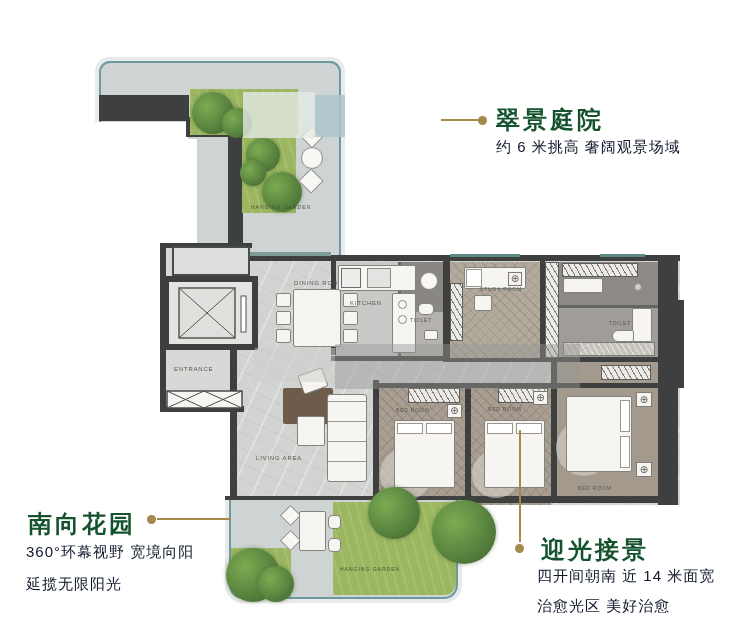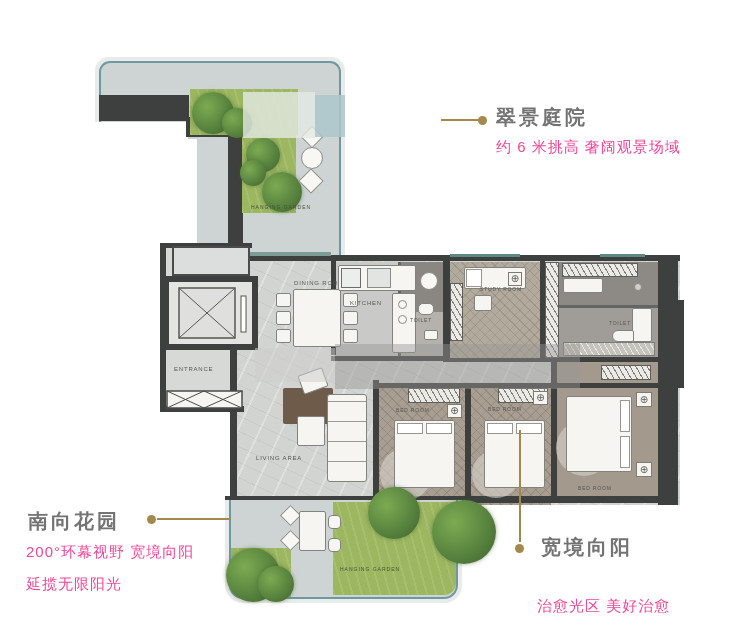--- a/index.html
+++ b/index.html
@@ -22,22 +22,22 @@
   .diamond{position:absolute;background:#f8f7f4;border:1px solid #8a8c88;transform:rotate(45deg);box-sizing:border-box;}
   .circlefurn{position:absolute;background:#f8f7f4;border:1px solid #8a8c88;border-radius:50%;box-sizing:border-box;}
   .rug{position:absolute;border-radius:50%;background:rgba(214,210,203,.62);}
   .vent{position:absolute;background:#f5f4f1;border:1px solid #7e7a73;box-sizing:border-box;display:flex;align-items:center;justify-content:center;font-size:10px;line-height:1;color:#5a5c58;}
   .room-label{position:absolute;font-size:6px;letter-spacing:.8px;color:#565852;white-space:nowrap;text-align:center;}
   .garden-label{position:absolute;font-size:5px;letter-spacing:1px;color:#45523e;white-space:nowrap;}
   
   .frame-outer{position:absolute;background:#e9ebea;}
   .frame-inner{position:absolute;background:#ced4d3;box-sizing:border-box;border:2px solid #6e99a1;}
   
-  .co-title{position:absolute;font-size:20px;font-weight:bold;color:#737373;letter-spacing:3px;white-space:nowrap;}
-  .co-body{position:absolute;font-size:15px;color:#ec4899;letter-spacing:1px;white-space:nowrap;}
+  .co-title{position:absolute;font-size:24px;font-weight:bold;color:#14532d;letter-spacing:3px;white-space:nowrap;}
+  .co-body{position:absolute;font-size:15px;color:#0f172a;letter-spacing:1px;white-space:nowrap;}
   .co-line{position:absolute;background:#a5894b;}
   .co-dot{position:absolute;width:9px;height:9px;border-radius:50%;background:#a5894b;}
   
   .wm{position:absolute;background:rgba(210,213,209,.55);
       background-image:repeating-linear-gradient(0deg,rgba(255,255,255,.25) 0 15px,rgba(120,122,118,.25) 15px 30px),repeating-linear-gradient(90deg,rgba(255,255,255,.2) 0 22px,rgba(120,122,118,.2) 22px 44px);}
   .sofa-cushions{background-image:repeating-linear-gradient(0deg,transparent 0 19px,rgba(130,130,125,.8) 19px 20px);}
   .pillow{position:absolute;background:#fff;border:1px solid #9a968e;box-sizing:border-box;}
 </style>
 </head>
 <body>
@@ -210,21 +210,22 @@
   <div class="wm" style="left:335px;top:344px;width:245px;height:45px;background:rgba(150,151,148,.45);"></div>
 
   <div class="co-line" style="left:441px;top:119px;width:38px;height:2px;"></div>
   <div class="co-dot" style="left:478px;top:116px;"></div>
   <div class="co-title" style="left:496px;top:104px;">翠景庭院</div>
   <div class="co-body" style="left:496px;top:138px;">约 6 米挑高 奢阔观景场域</div>
 
   <div class="co-title" style="left:28px;top:508px;">南向花园</div>
   <div class="co-dot" style="left:147px;top:515px;"></div>
   <div class="co-line" style="left:157px;top:518px;width:74px;height:2px;"></div>
-  <div class="co-body" style="left:26px;top:543px;">200°环幕视野 宽境向阳</div>
+  <div class="co-body" style="left:26px;top:543px;">360°环幕视野 宽境向阳</div>
   <div class="co-body" style="left:26px;top:575px;">延揽无限阳光</div>
 
   <div class="co-line" style="left:519px;top:430px;width:2px;height:112px;"></div>
   <div class="co-dot" style="left:515px;top:544px;"></div>
-  <div class="co-title" style="left:541px;top:534px;">宽境向阳</div>
+  <div class="co-title" style="left:541px;top:534px;">迎光接景</div>
+  <div class="co-body" style="left:537px;top:567px;">四开间朝南 近 14 米面宽</div>
   <div class="co-body" style="left:537px;top:597px;">治愈光区 美好治愈</div>
 
 </div>
 
 </body></html>

